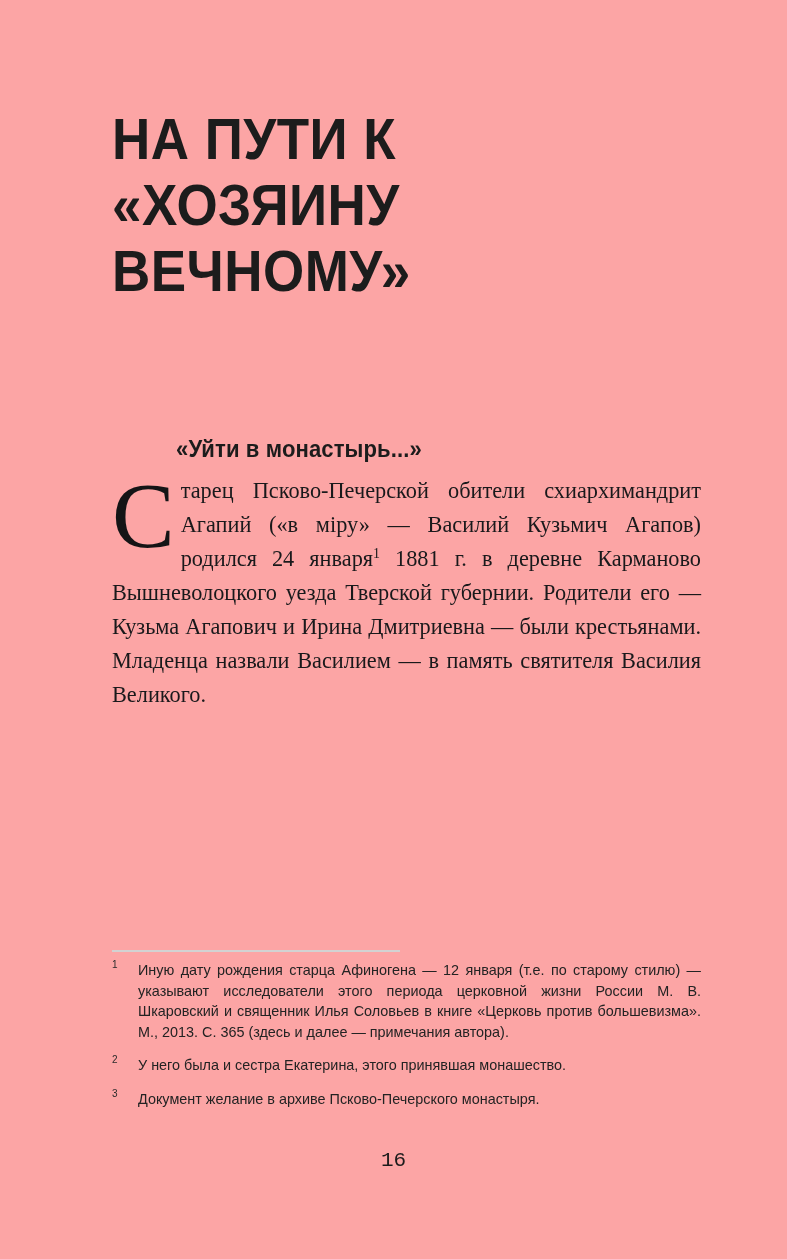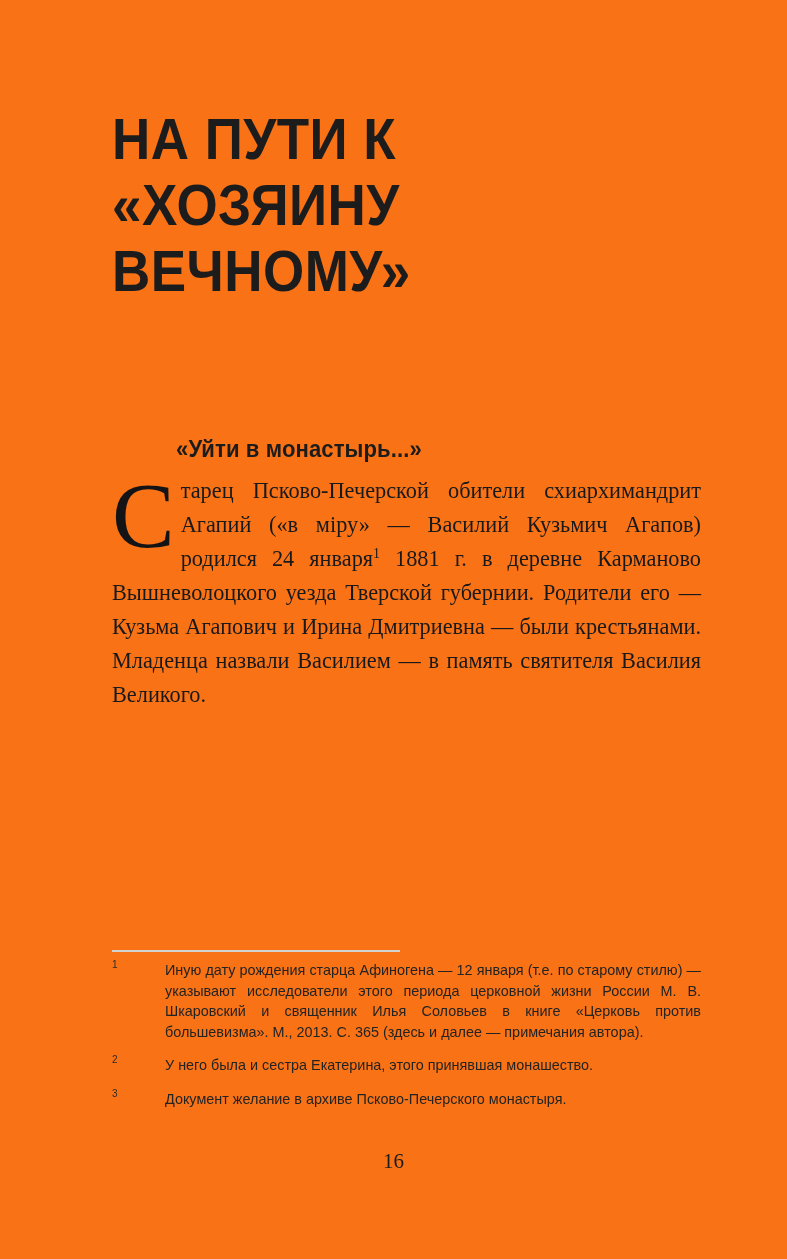--- a/index.html
+++ b/index.html
@@ -6,21 +6,21 @@
   html, body {
     margin: 0;
     padding: 0;
     background: #ffffff;
   }
 
   .page {
     position: relative;
     width: 787px;
     height: 1259px;
-    background: #f97316;
+    background: #fca5a5;
     overflow: hidden;
     box-sizing: border-box;
   }
 
   
   .chapter-title {
     position: absolute;
     left: 112px;
     top: 68px;
     width: 600px;
@@ -133,31 +133,30 @@
     position: absolute;
     left: 0;
     top: -2px;
     font-size: 10px;
     line-height: 14px;
     color: #2b2b2b;
   }
 
   .footnote .fn-text {
     display: block;
-    margin-left: 27px;
   }
 
   
   .page-number {
     position: absolute;
     left: 0;
     top: 1148px;
     width: 787px;
     text-align: center;
-    font-family: Liberation Serif, serif;
+    font-family: Liberation Mono, monospace;
     font-size: 21px;
     line-height: 26px;
     color: #1b1b1b;
   }
 </style>
 </head>
 <body>
 
 <div class="page">
 

